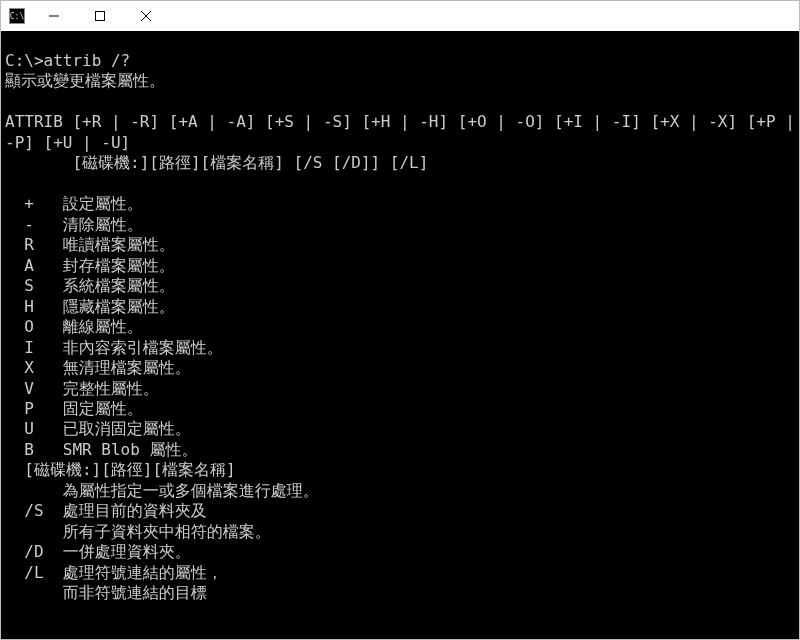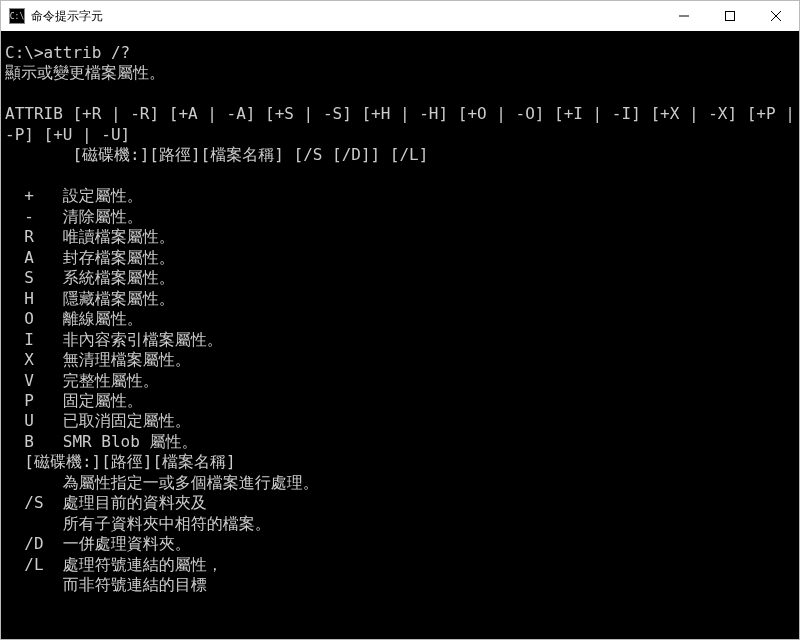--- a/index.html
+++ b/index.html
@@ -57,33 +57,32 @@
       font-size: 12px;
       color: #000;
     }
     .terminal {
       flex: 1;
       background: #000;
       color: #ccc;
       font-family: "MingLiU", "NSimSun", "Consolas", monospace;
       font-size: 16px;
       line-height: 1.28;
-      padding: 12px 4px;
+      padding: 20px 4px;
       white-space: pre-wrap;
       overflow: hidden;
     }
     .cmd { color: #ccc; }
   </style>
 </head>
 <body>
 
 <div class="window">
   <div class="titlebar">
     <span class="app-icon">C:\</span>
-    <span class="title">命令提示字元</span>
     <div class="winbtns">
       <div class="winbtn">
         <svg width="10" height="10" viewBox="0 0 10 10">
             <line x1="0" y1="5" x2="10" y2="5" stroke="currentColor" stroke-width="1"></line>
           </svg>
       </div>
       <div class="winbtn">
         <svg width="10" height="10" viewBox="0 0 10 10">
             <rect x="0.5" y="0.5" width="9" height="9" fill="none" stroke="currentColor" stroke-width="1"></rect>
           </svg>

